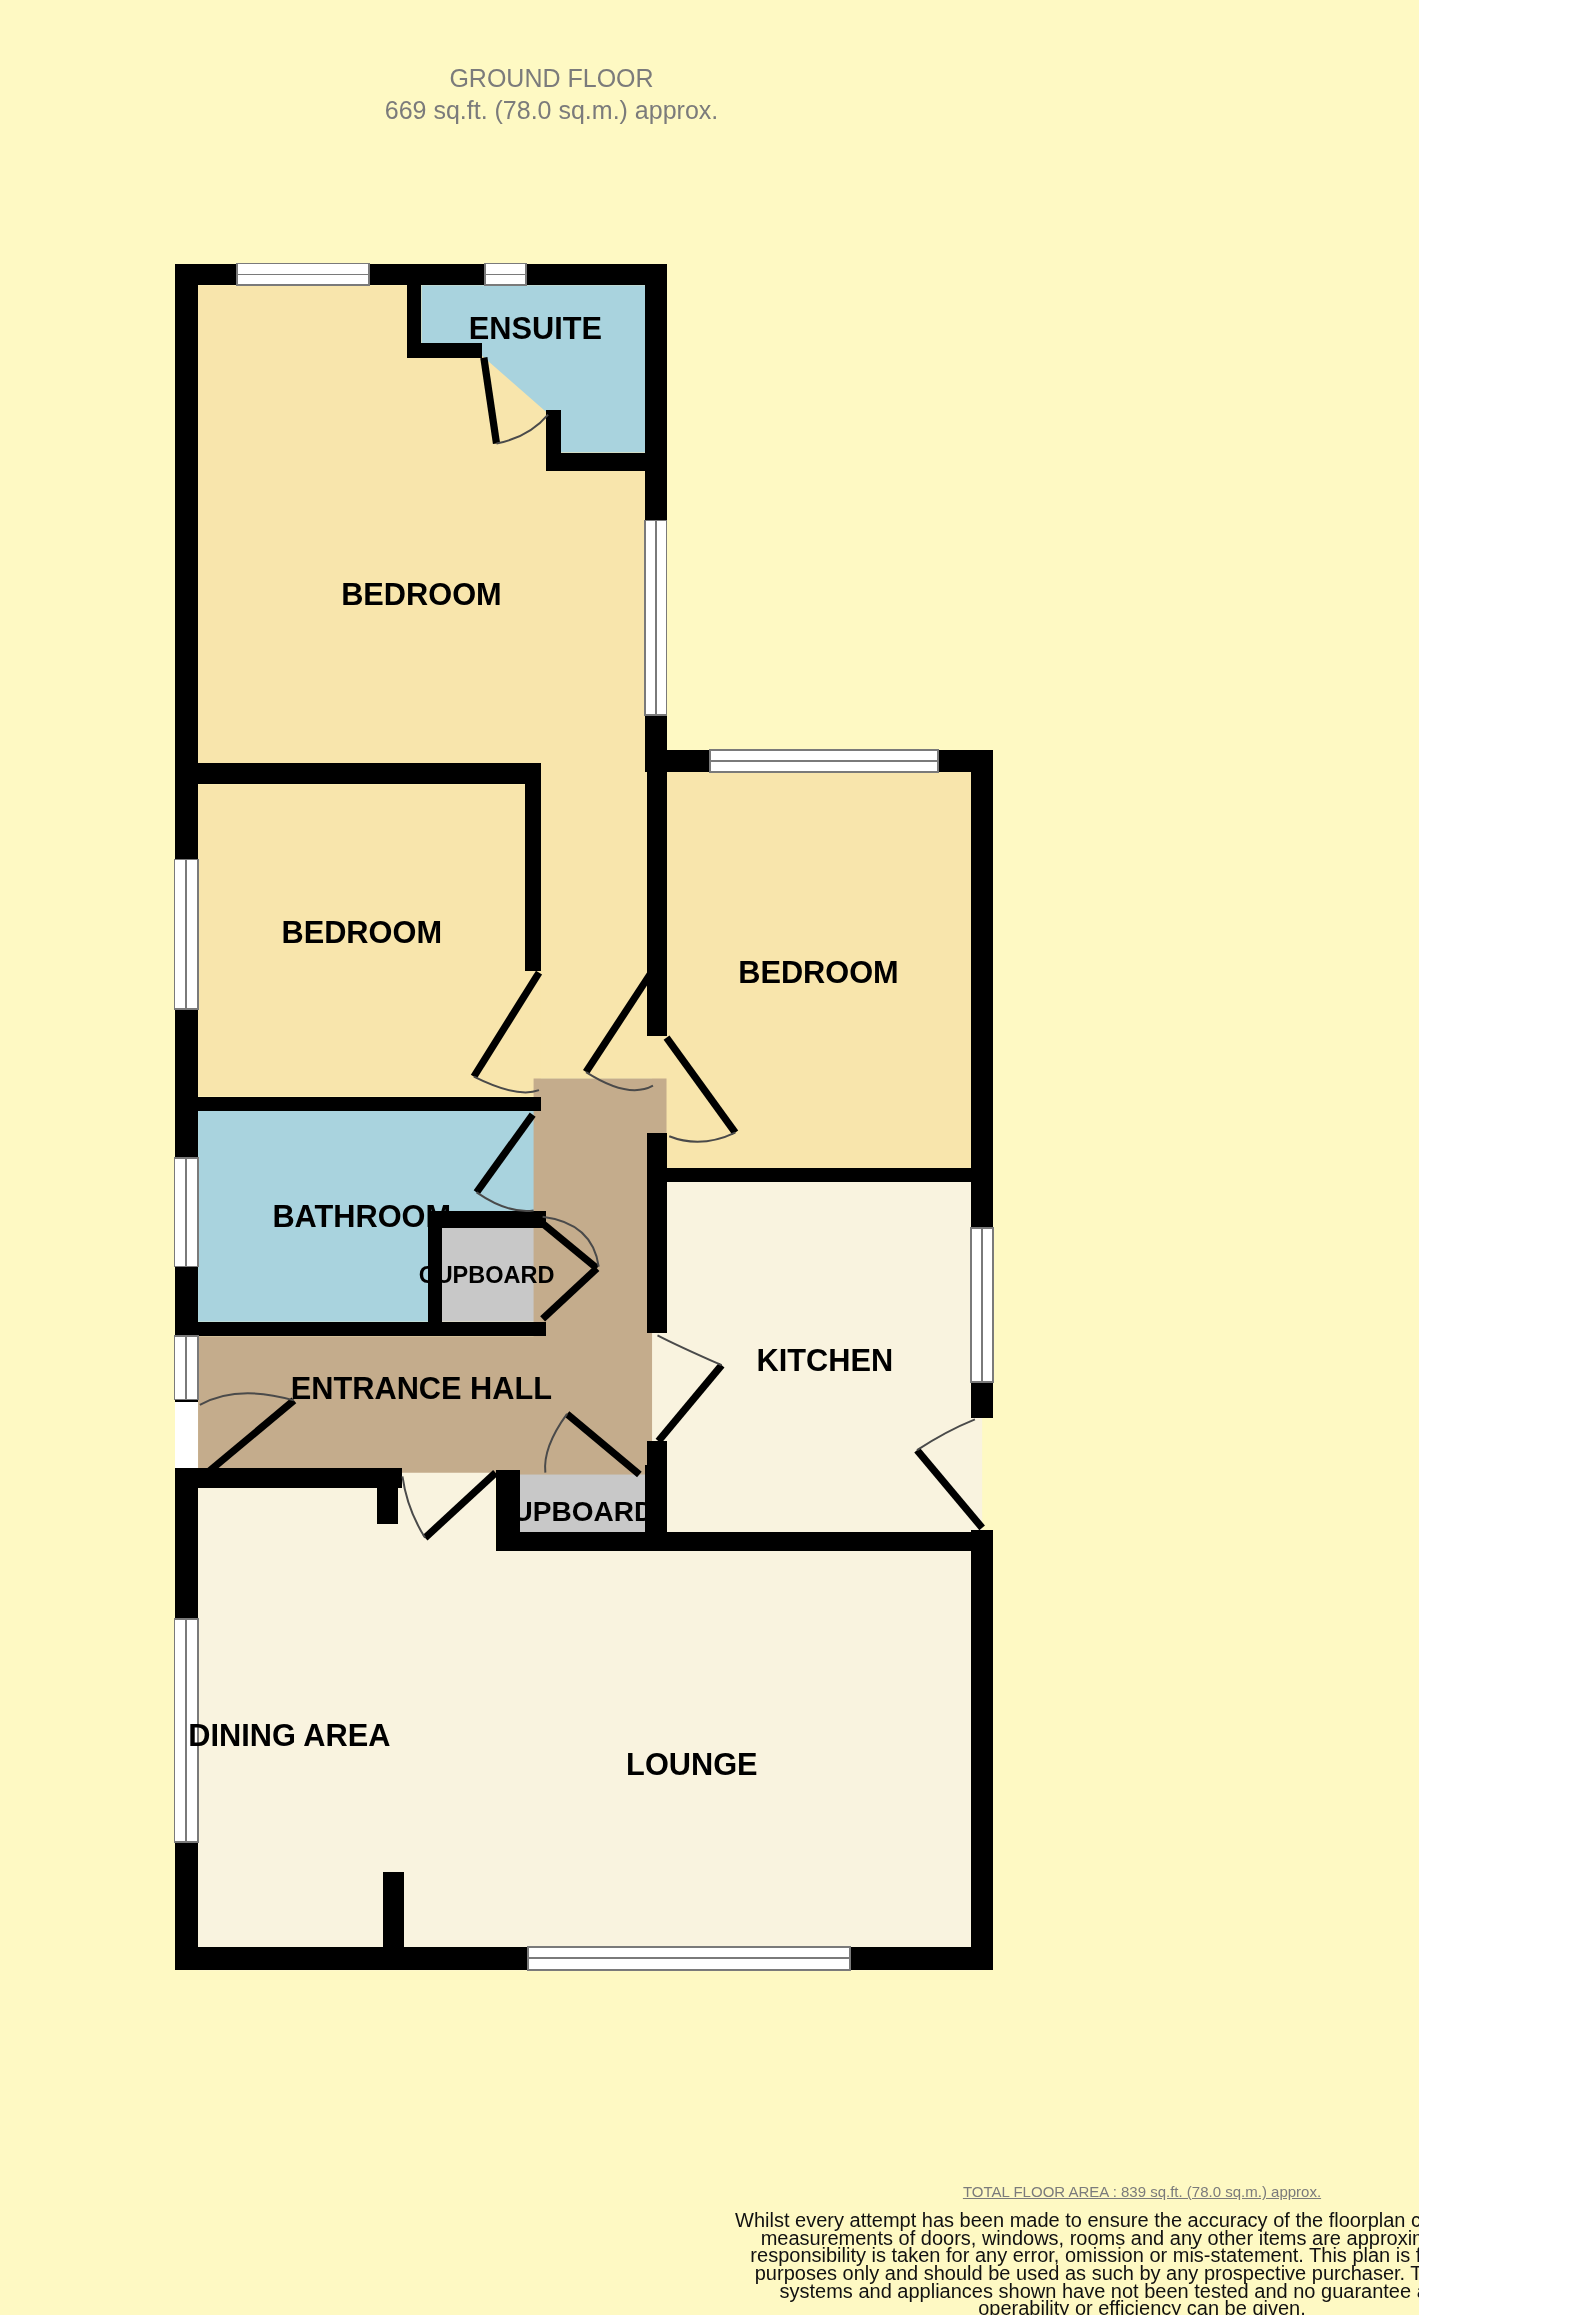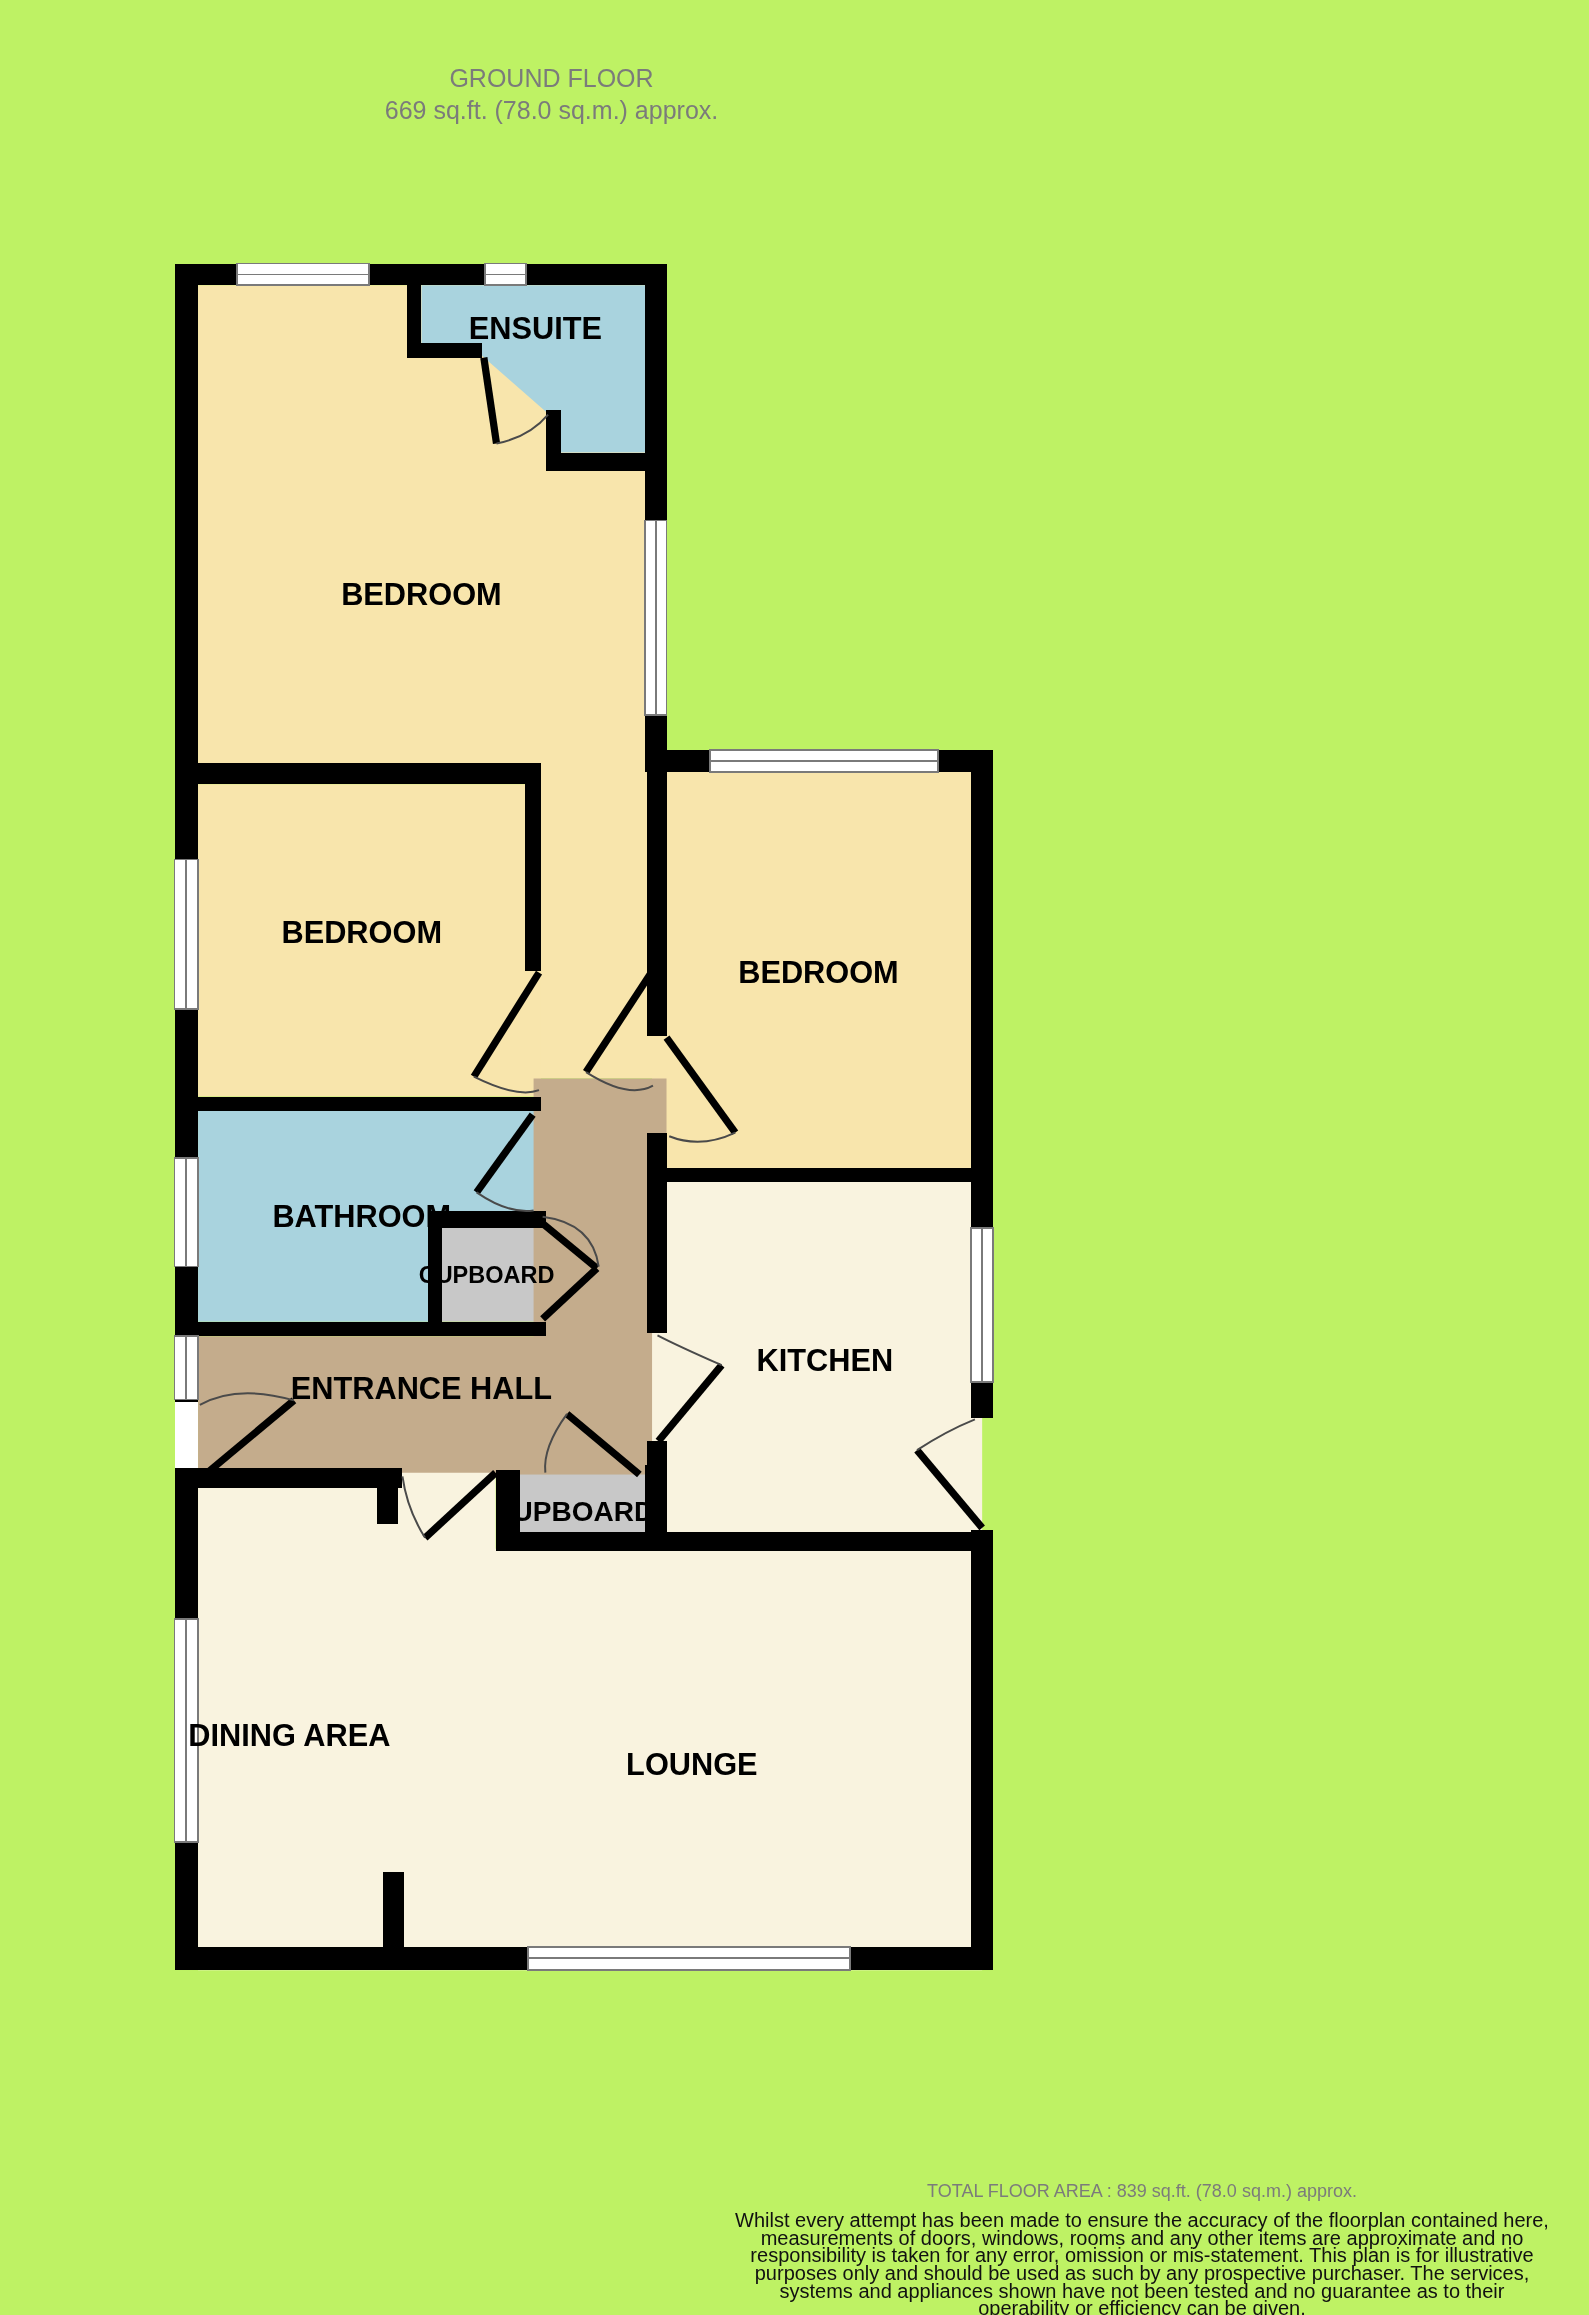--- a/index.html
+++ b/index.html
@@ -1,21 +1,21 @@
 <!DOCTYPE html>
 <html style="--wall: #000000; --bedroom: #F8E5AC; --pale: #F9F3DF; --blue: #A9D3DE; --tan: #C4AC8C; --cupboard: #C8C8C8; --window_line: #7a7a7a; --arc: #4a4a4a; --title_text: #7b7b7b; --body_text: #111111;font-size:14.5px"><head>
 <meta charset="utf-8">
 <style>
   html,body{margin:0;padding:0;background:#fff;}
-  #canvas{position:relative;width:1589px;height:2316px;background:#bef264;overflow:hidden;
+  #canvas{position:relative;width:1419px;height:2316px;background:#fef9c3;overflow:hidden;
           font-family:"Liberation Sans",sans-serif;}
   .title-block{position:absolute;left:235px;top:62px;width:633px;text-align:center;
                color:var(--title_text);font-size:25px;line-height:32px;}
   .footer-block{position:absolute;left:735px;top:2178px;width:814px;text-align:center;}
-  .footer-total{color:var(--title_text);font-size:18px;line-height:27px;}
+  .footer-total{color:var(--title_text);font-size:15px;line-height:27px;text-decoration:underline;}
   .footer-disclaimer{margin-top:7.2px;color:var(--body_text);font-size:20px;line-height:17.6px;}
   .footer-made{color:var(--body_text);font-size:16px;line-height:17.6px;}
   svg{position:absolute;left:0;top:0;}
   .floor-bedroom{fill:var(--bedroom);}
   .floor-pale{fill:var(--pale);}
   .floor-blue{fill:var(--blue);}
   .floor-tan{fill:var(--tan);}
   .floor-cup{fill:var(--cupboard);}
   .wall{fill:var(--wall);shape-rendering:crispEdges;}
   .opening{fill:#ffffff;shape-rendering:crispEdges;}

